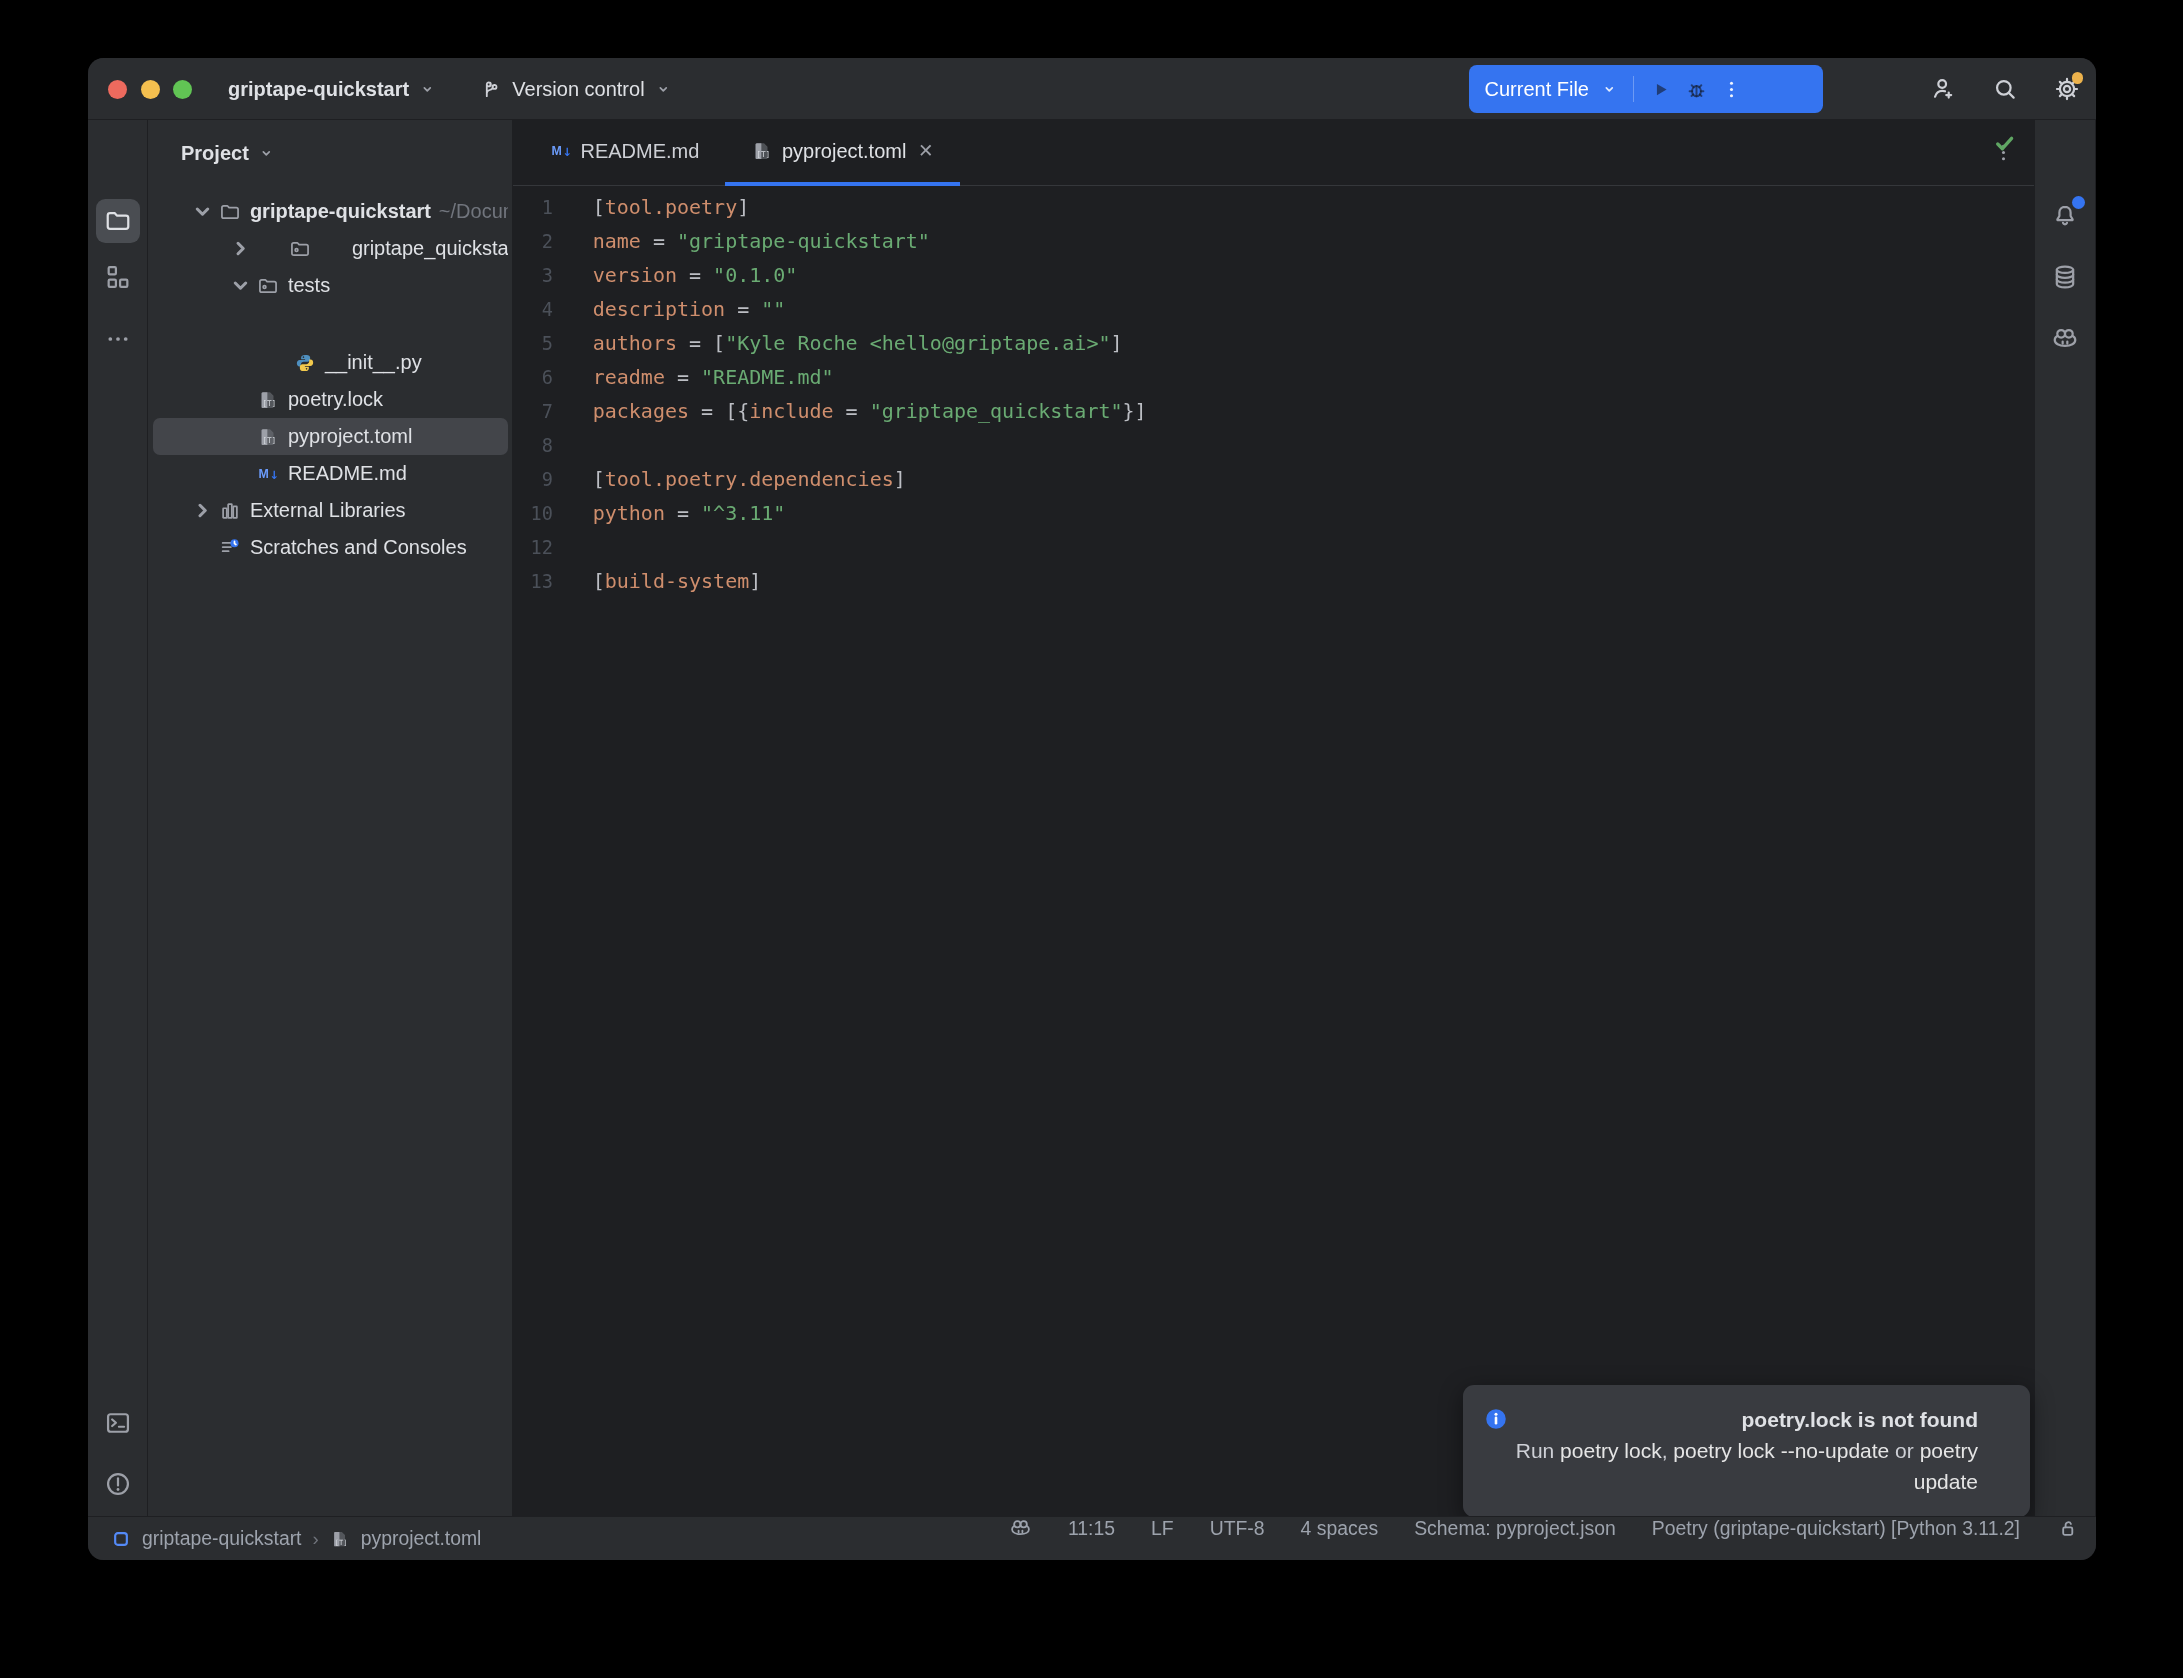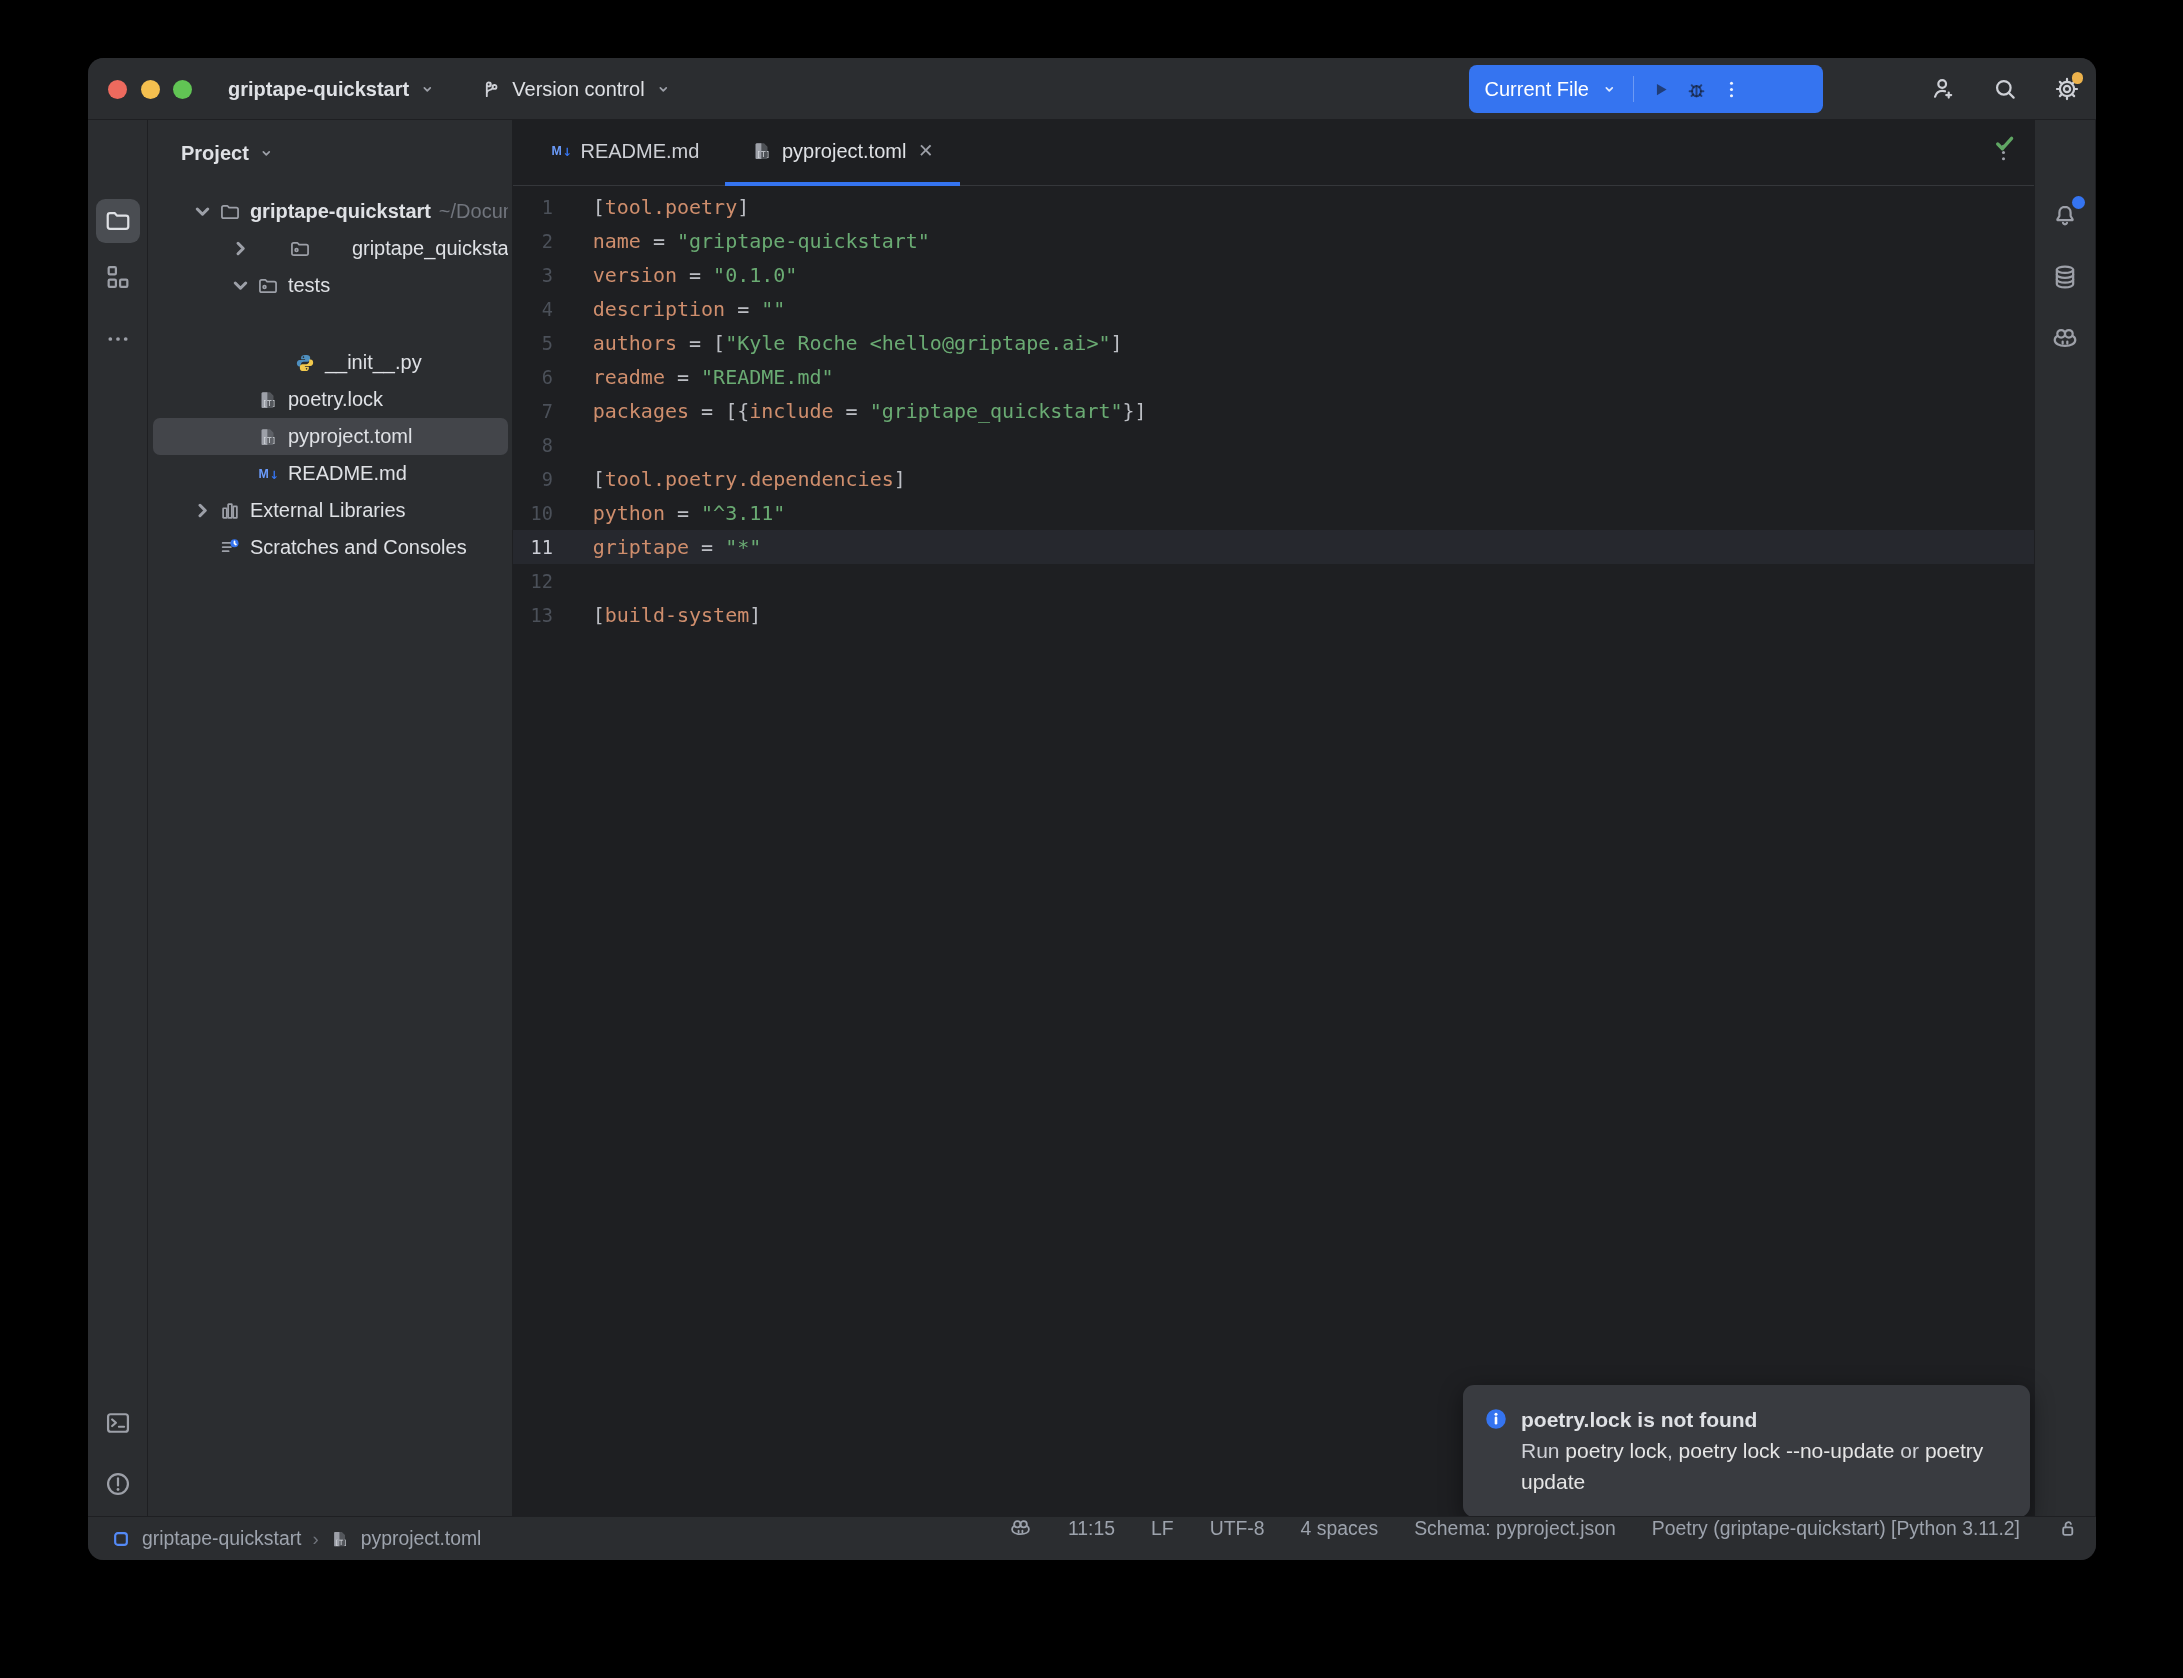--- a/index.html
+++ b/index.html
@@ -53,21 +53,21 @@
   #tab-kebab .ic{width:23px;height:23px;}
   #editor-body{position:absolute;left:0;top:68px;width:1521px;height:1329px;padding-top:2.3px;font-family:"DejaVu Sans Mono",monospace;font-size:20px;}
   .code-line{position:relative;height:34px;display:flex;align-items:center;}
   .code-line.current{background:#26282E;}
   .gutter{width:68px;flex:0 0 68px;text-align:right;padding-right:28px;color:#4B5059;font-size:18.6px;}
   .code-line.current .gutter{color:#CCCED6;}
   .code-text{margin-left:11.7px;white-space:pre;}
   .tk-k{color:#CF8E6D;} .tk-s{color:#6AAB73;} .tk-p{color:#BCBEC4;}
   #inspect-check{position:absolute;right:17px;top:11px;width:25px;height:25px;}
   
-  #notification{position:absolute;left:1375px;top:1327px;width:567px;border-radius:11px;background:#393B40;padding:18.6px 23px 20px 20px;display:flex;gap:12px;box-shadow:0 6.2px 23px rgba(0,0,0,.45);}
+  #notification{position:absolute;left:1375px;top:1327px;width:567px;border-radius:11px;background:#393B40;padding:18.6px 23px 20px 20px;display:flex;gap:3px;box-shadow:0 6.2px 23px rgba(0,0,0,.45);text-align:right;}
   #notif-icon{width:26px;height:26px;flex:0 0 26px;margin-top:2.3px;}
   #notif-title{color:#DFE1E5;font-weight:700;font-size:21px;line-height:31px;}
   #notif-body{color:#CED0D6;font-size:21px;line-height:31px;max-width:466px;}
   .notif-link{color:#e5e5e5;}
   
   #statusbar{position:absolute;left:0;top:1458px;width:2008px;height:44px;background:#2B2D30;border-top:1.6px solid #1E1F22;display:flex;align-items:center;color:#9DA3AD;font-size:19.4px;}
   #breadcrumb{display:flex;align-items:center;gap:11px;padding-left:23px;}
   #breadcrumb .ic{width:20px;height:20px;}
   .crumb-sep{color:#71757D;font-size:18.6px;}
   #status-right{position:absolute;right:17px;top:0;height:44px;display:flex;align-items:flex-start;gap:36px;}
@@ -413,24 +413,20 @@
             <span class="code-text"></span>
           </div>
           <div class="code-line">
             <span class="gutter">9</span>
             <span class="code-text"><span class="tk-p">[</span><span class="tk-k">tool.poetry.dependencies</span><span class="tk-p">]</span></span>
           </div>
           <div class="code-line">
             <span class="gutter">10</span>
             <span class="code-text"><span class="tk-k">python</span><span class="tk-p"> = </span><span class="tk-s">"^3.11"</span></span>
           </div>
-          <div class="code-line current">
-            <span class="gutter">11</span>
-            <span class="code-text"><span class="tk-k">griptape</span><span class="tk-p"> = </span><span class="tk-s">"*"</span></span>
-          </div>
           <div class="code-line">
             <span class="gutter">12</span>
             <span class="code-text"></span>
           </div>
           <div class="code-line">
             <span class="gutter">13</span>
             <span class="code-text"><span class="tk-p">[</span><span class="tk-k">build-system</span><span class="tk-p">]</span></span>
           </div>
         </div>
       <div id="inspect-check">

